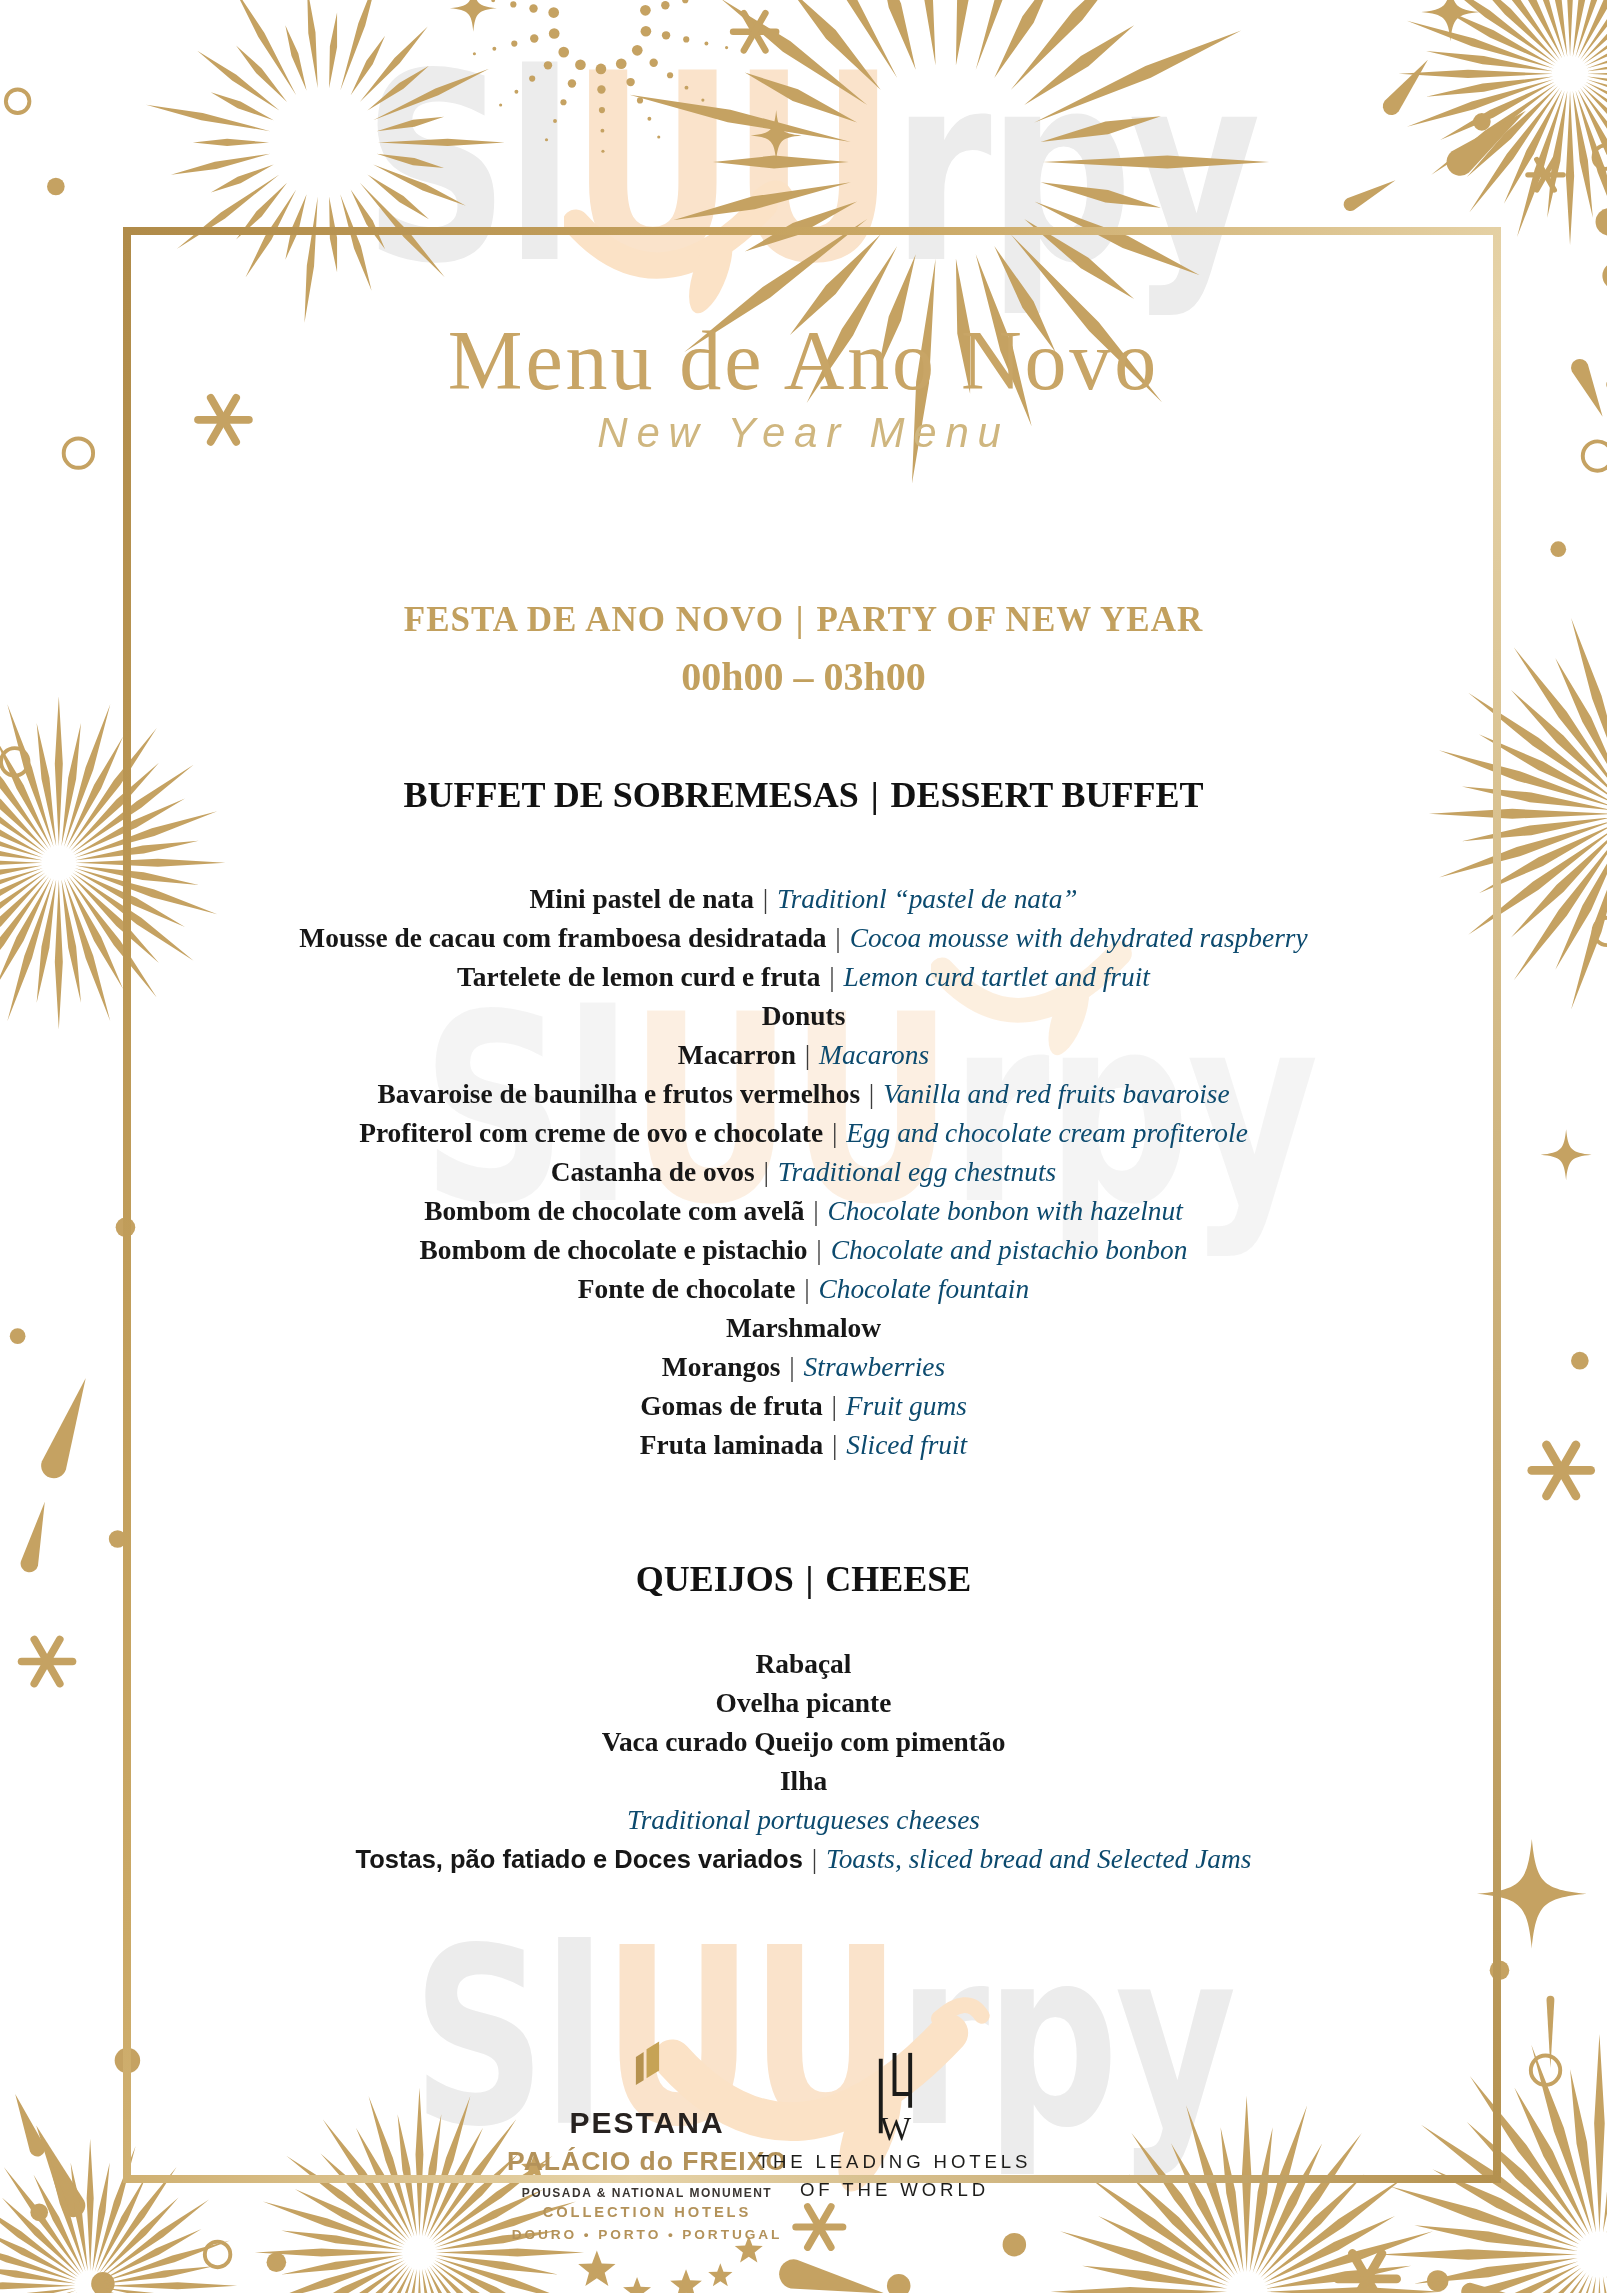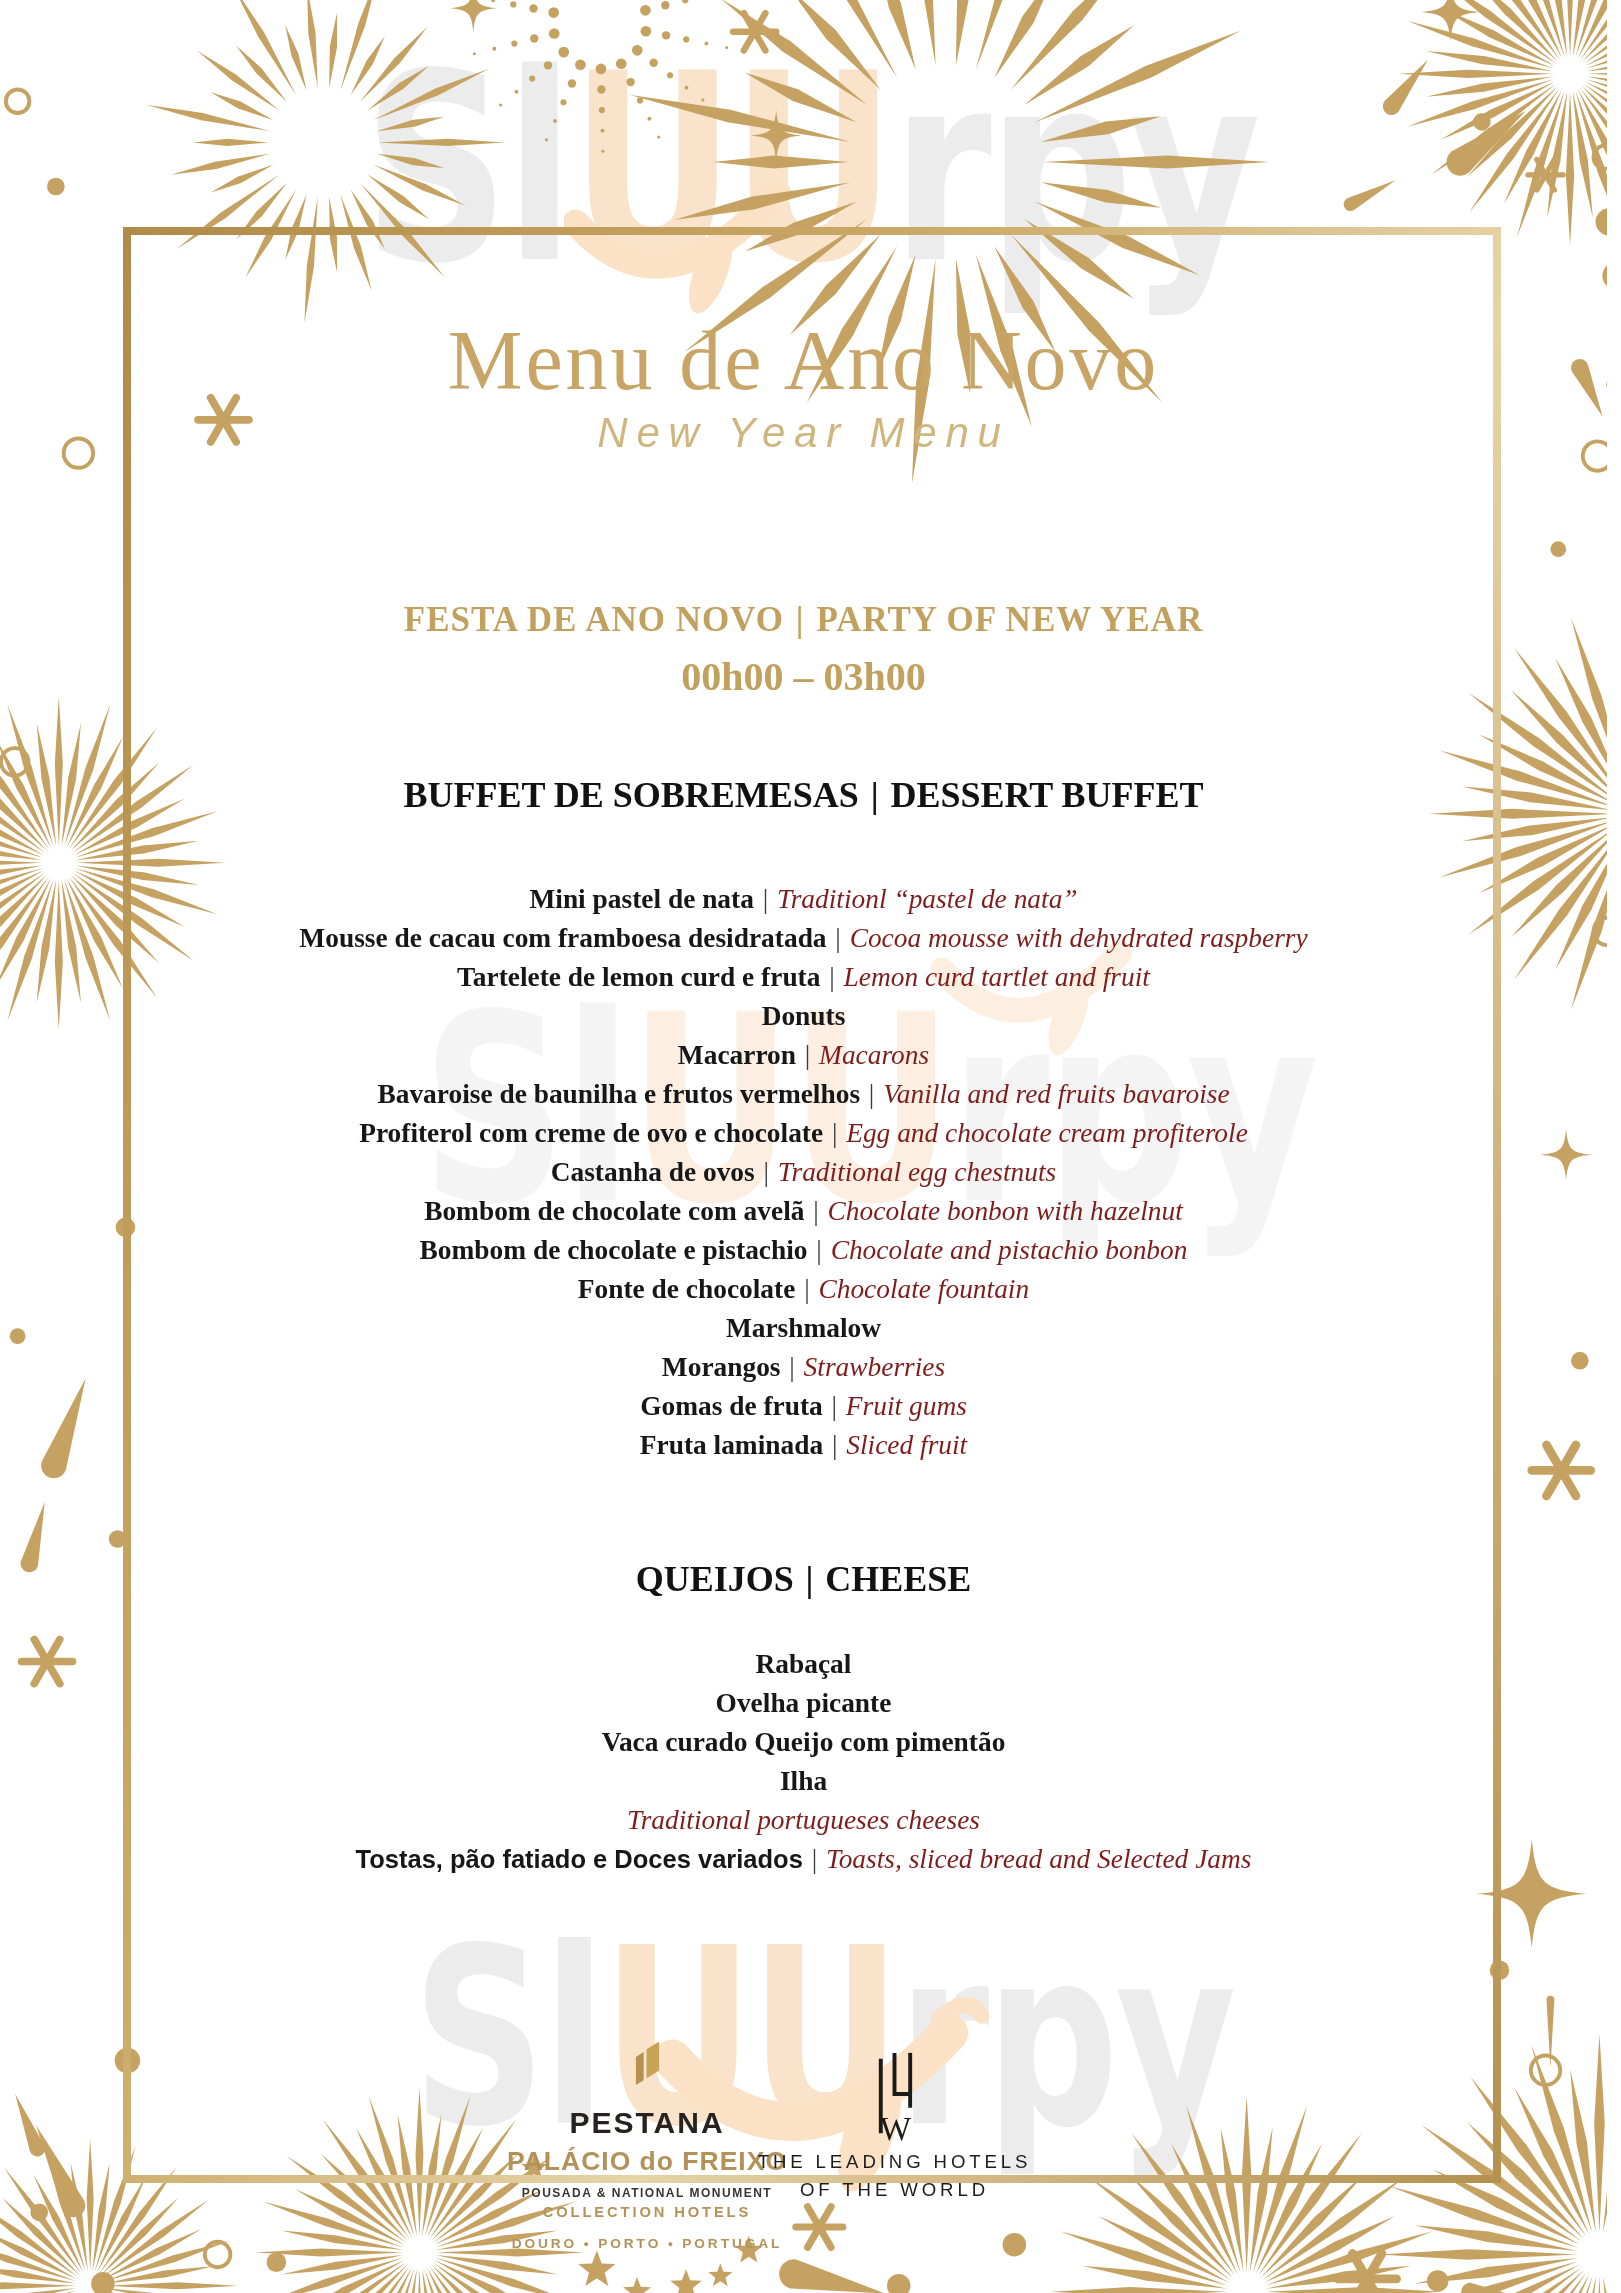--- a/index.html
+++ b/index.html
@@ -26,35 +26,35 @@
             letter-spacing:8.8px;color:#cfb67f;line-height:1;}
   .gold-line{font-weight:700;font-size:35px;color:#c2a05e;letter-spacing:1px;line-height:39px;}
   .hours{font-weight:700;font-size:40px;color:#c2a05e;line-height:39px;}
   .sec-heading{font-weight:700;font-size:36px;color:#121212;line-height:39px;}
   .hsep{margin:0 11.8px;font-weight:700;}
   .items{position:absolute;left:0;width:100%;text-align:center;z-index:3;}
   .item{line-height:39px;font-size:27.4px;color:#171717;}
   .item .pt{font-weight:700;}
   .item .pt-sans{font-family:"Liberation Sans",sans-serif;font-size:25.5px;font-weight:700;letter-spacing:0;}
   .item .sep{color:#3c3c3c;margin:0 8.8px;font-weight:400;}
-  .item .en{font-style:italic;color:#7f1d1d;font-weight:400;}
+  .item .en{font-style:italic;color:#0c4a6e;font-weight:400;}
   
   .logo-block{position:absolute;z-index:3;display:flex;flex-direction:column;align-items:center;}
   .pestana-block{left:451px;top:2041px;width:392px;}
   .lhw-block{left:777px;top:2047px;width:235px;}
   .pestana-name{font-family:"Liberation Sans",sans-serif;font-weight:700;font-size:30px;
                 letter-spacing:2px;color:#272220;margin-top:7.8px;}
   .pestana-property{font-family:"Liberation Sans",sans-serif;font-weight:700;font-size:26.5px;
                 letter-spacing:1px;color:#b3925a;margin-top:5.9px;}
   .pestana-sub1{font-family:"Liberation Sans",sans-serif;font-weight:700;font-size:12px;
                 letter-spacing:1.5px;color:#3a3531;margin-top:9px;}
   .pestana-sub2{font-family:"Liberation Sans",sans-serif;font-weight:700;font-size:14.7px;
                 letter-spacing:2.9px;color:#b3925a;margin-top:3.9px;}
   .pestana-sub3{font-family:"Liberation Sans",sans-serif;font-weight:700;font-size:13.7px;
-                letter-spacing:2.9px;color:#b3925a;margin-top:16px;}
+                letter-spacing:2.9px;color:#b3925a;margin-top:7px;}
   .lhw-line{font-family:"Liberation Sans",sans-serif;font-size:18.6px;letter-spacing:3.9px;
             color:#1c1c1a;margin-top:5.9px;white-space:nowrap;}
 </style>
 </head>
 <body>
 
 <div class="page">
 
   <div class="wm wm-top"><span class="wm-gray">S</span><span class="wm-gray">l</span><span class="wm-peach">U</span><span class="wm-peach">U</span><span class="wm-gray">r</span><span class="wm-gray">p</span><span class="wm-gray">y</span></div>
   <div class="wm wm-mid"><span class="wm-gray">S</span><span class="wm-gray">l</span><span class="wm-peach">U</span><span class="wm-peach">U</span><span class="wm-gray">r</span><span class="wm-gray">p</span><span class="wm-gray">y</span></div>

